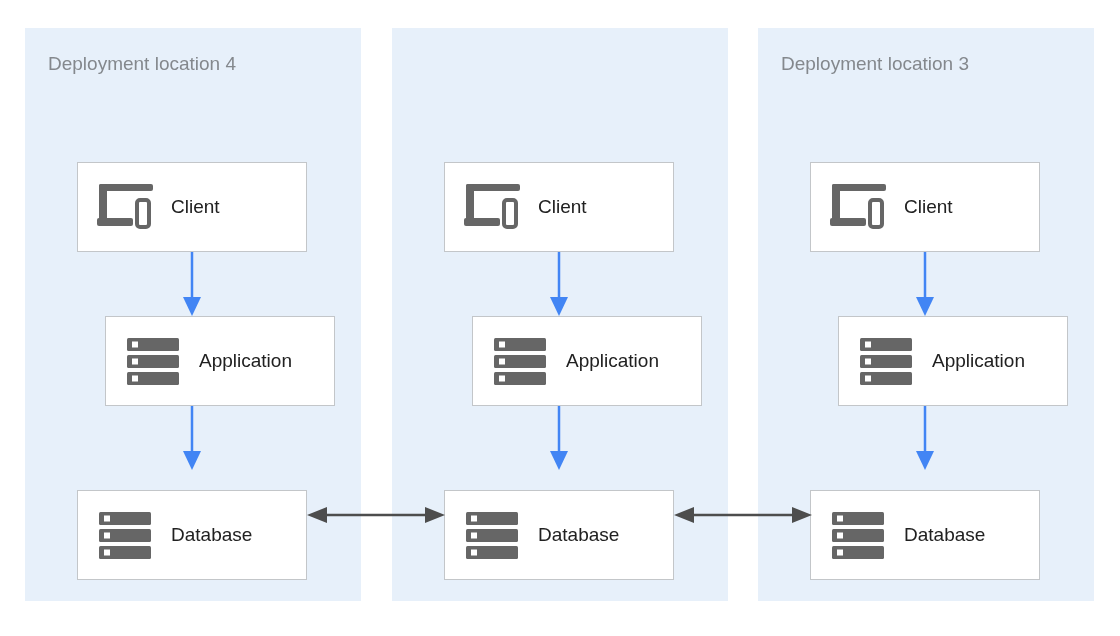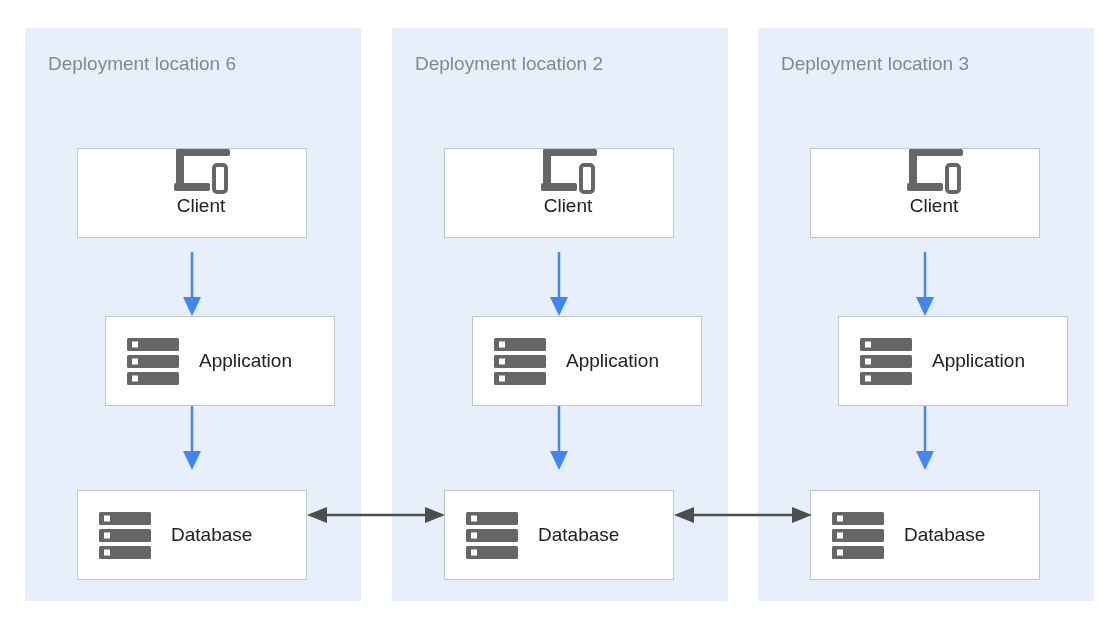--- a/index.html
+++ b/index.html
@@ -4,40 +4,40 @@
 <style>
   html,body{margin:0;padding:0;background:#ffffff;}
   body{font-family:"Liberation Sans","DejaVu Sans",sans-serif;}
   .stage{position:relative;width:1120px;height:636px;background:#ffffff;overflow:hidden;}
   .panel{position:absolute;top:28px;width:336px;height:573px;background:#e7f0fa;}
   .panel-1{left:25px;}
   .panel-2{left:392px;}
   .panel-3{left:758px;}
   .panel-title{position:absolute;left:23px;top:25px;font-size:19px;line-height:21px;color:#84888d;}
   .node{position:absolute;left:52px;width:228px;height:88px;background:#ffffff;border:1px solid #c3c6c9;display:flex;align-items:center;}
-  .node-client{top:120px;flex-direction:column;}
+  .node-client{top:134px;}
   .node-application{top:288px;margin-left:28px;}
   .node-database{top:462px;}
   .node-icon{width:56px;margin-left:19px;display:flex;justify-content:center;align-items:center;flex:0 0 auto;}
   .node-label{margin-left:18px;font-size:19px;color:#212121;white-space:nowrap;}
   .v-arrow{position:absolute;left:155px;width:24px;height:64px;}
   .v-arrow-1{top:224px;}
   .v-arrow-2{top:378px;}
   .h-arrow{position:absolute;top:505px;width:138px;height:20px;}
   .h-arrow-1{left:307px;}
   .h-arrow-2{left:674px;}
   svg{display:block;}
 </style>
 </head>
 <body>
 
 <div class="stage">
 
   <div class="panel panel-1">
-    <div class="panel-title">Deployment location 6</div>
+    <div class="panel-title">Deployment location 4</div>
 
     <div class="node node-client">
       <span class="node-icon">
         <svg width="56" height="46" viewBox="0 0 56 46">
           <g fill="#666666">
             <rect x="2" y="0" width="54" height="7" rx="2"></rect>
             <rect x="2" y="0" width="8" height="42" rx="2"></rect>
             <rect x="0" y="34" width="36" height="8" rx="2"></rect>
           </g>
           <rect x="40" y="16" width="12" height="27" rx="3" fill="none" stroke="#666666" stroke-width="4"></rect>
@@ -91,21 +91,20 @@
             <rect x="5" y="20.5" width="6" height="6"></rect>
             <rect x="5" y="37.5" width="6" height="6"></rect>
           </g>
         </svg>
       </span>
       <span class="node-label">Database</span>
     </div>
   </div>
 
   <div class="panel panel-2">
-    <div class="panel-title">Deployment location 2</div>
 
     <div class="node node-client">
       <span class="node-icon">
         <svg width="56" height="46" viewBox="0 0 56 46">
           <g fill="#666666">
             <rect x="2" y="0" width="54" height="7" rx="2"></rect>
             <rect x="2" y="0" width="8" height="42" rx="2"></rect>
             <rect x="0" y="34" width="36" height="8" rx="2"></rect>
           </g>
           <rect x="40" y="16" width="12" height="27" rx="3" fill="none" stroke="#666666" stroke-width="4"></rect>

